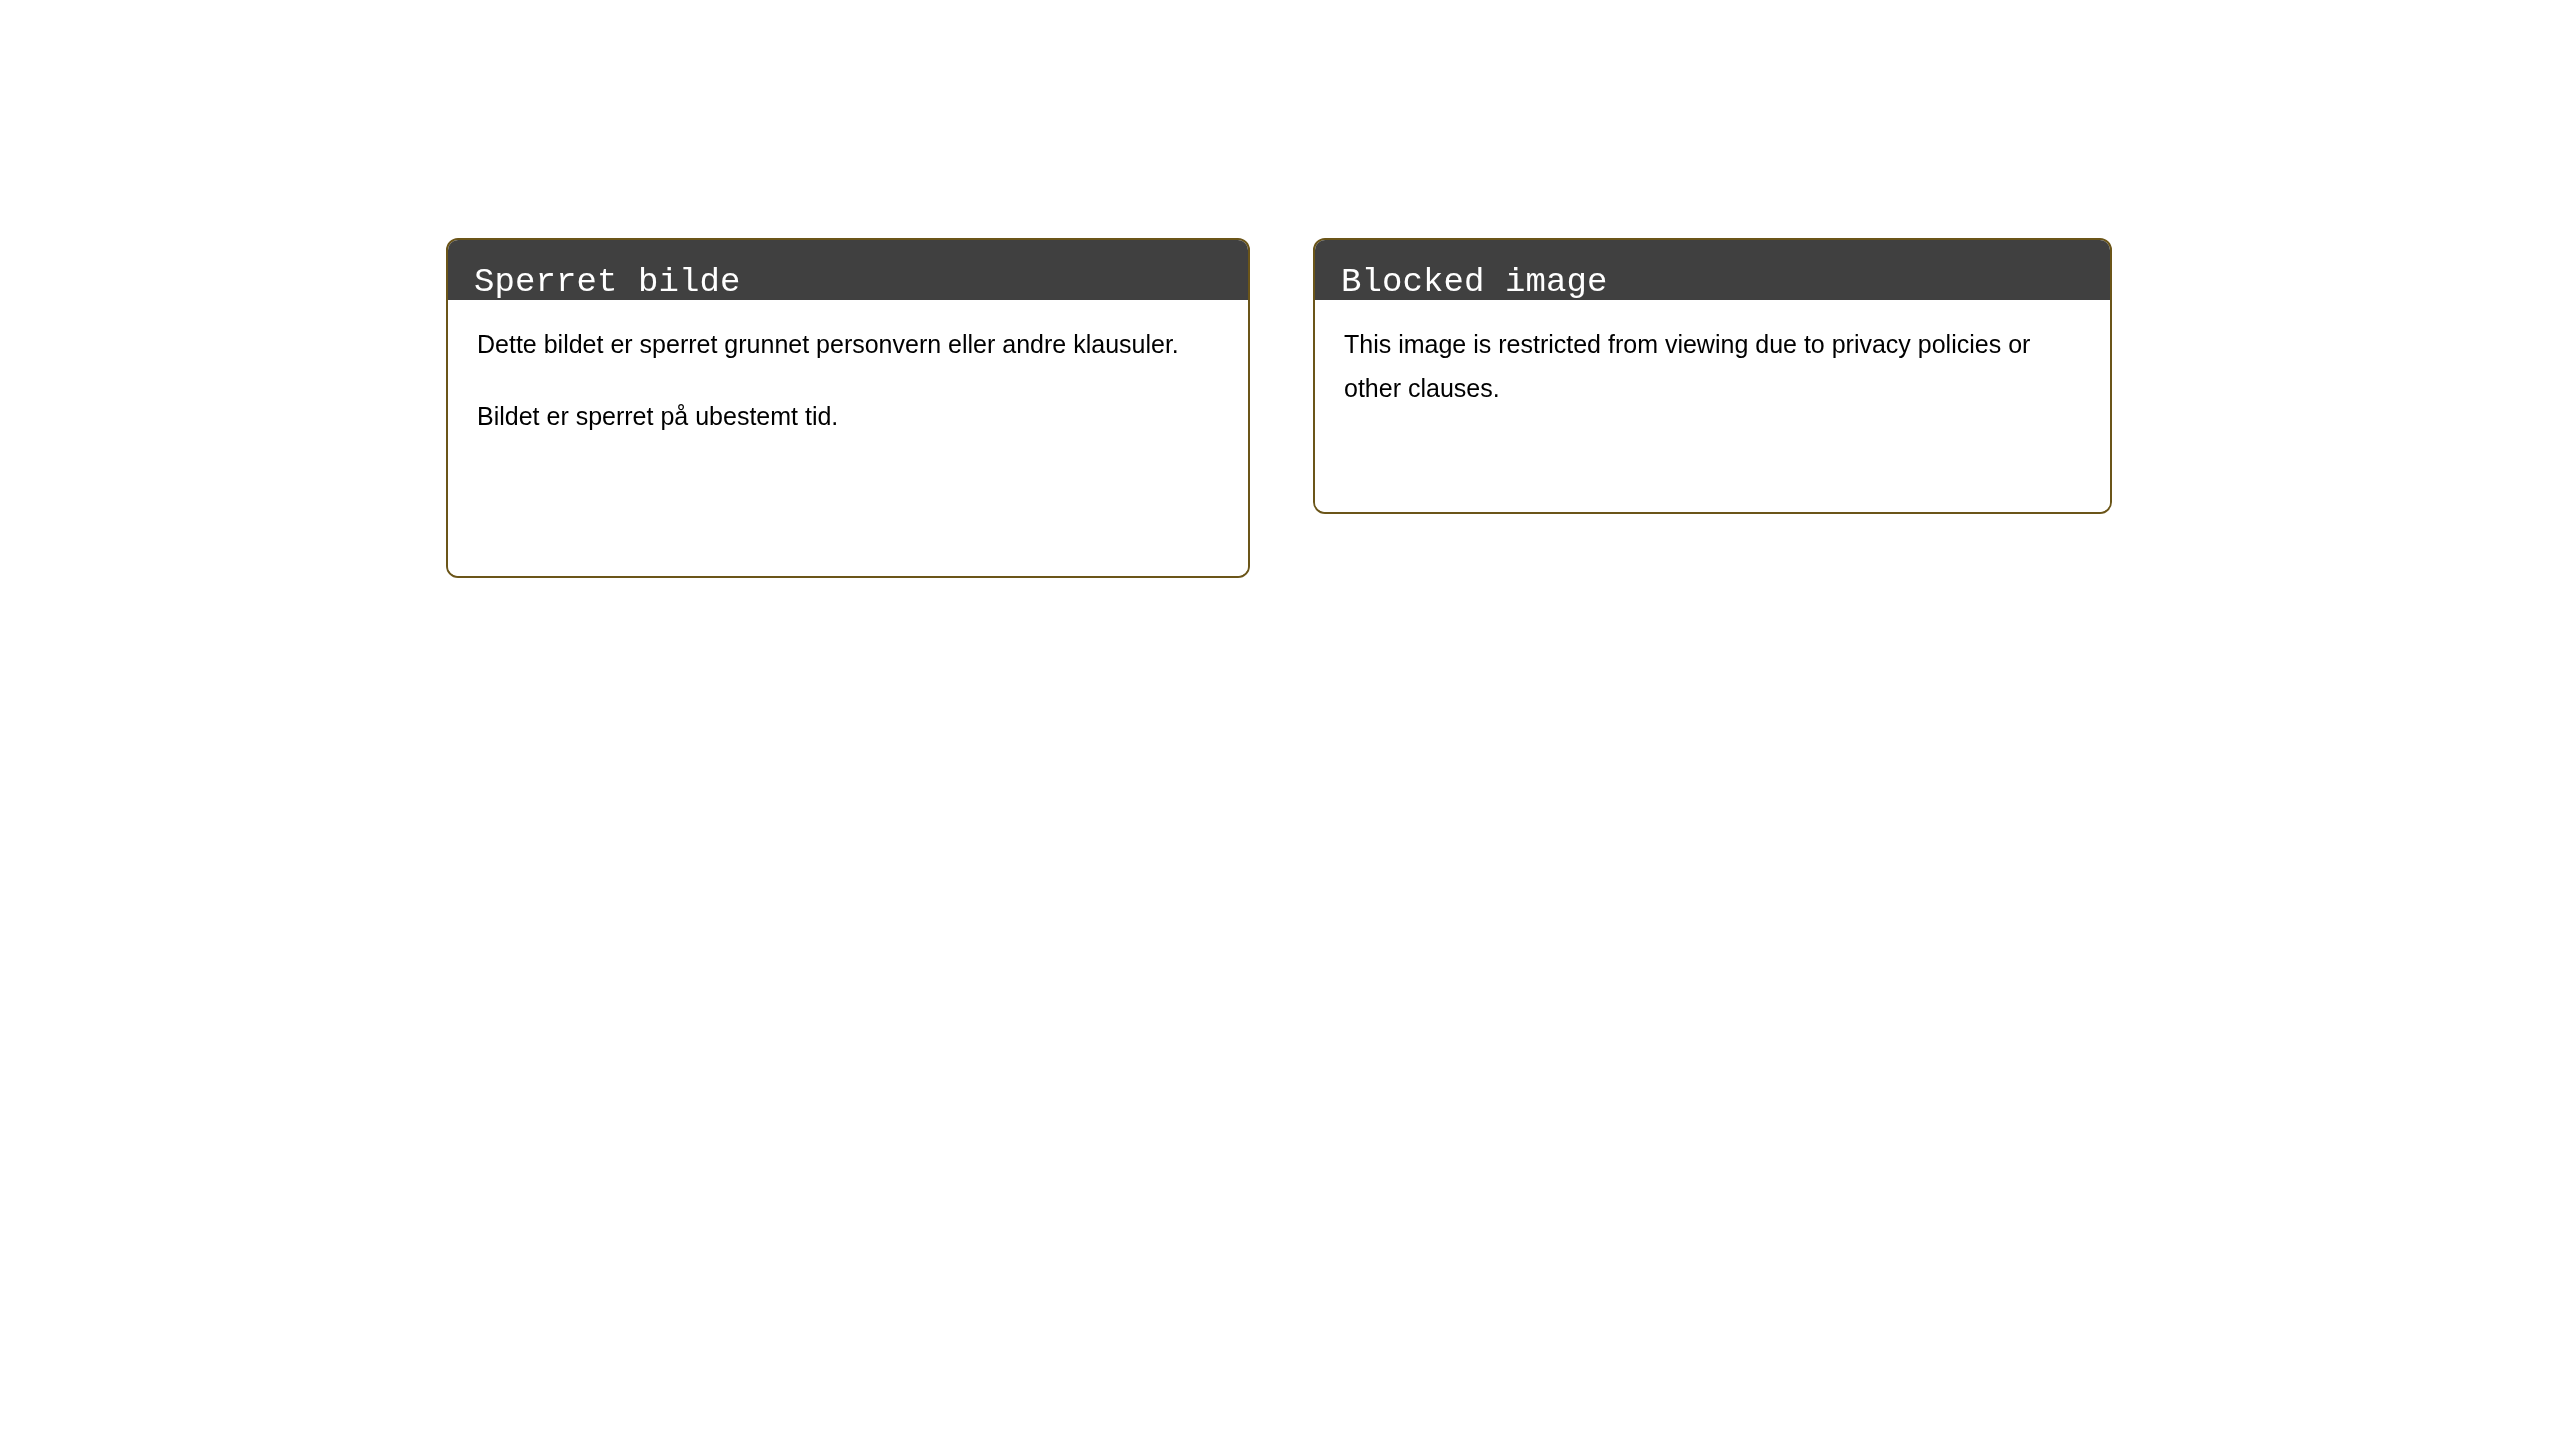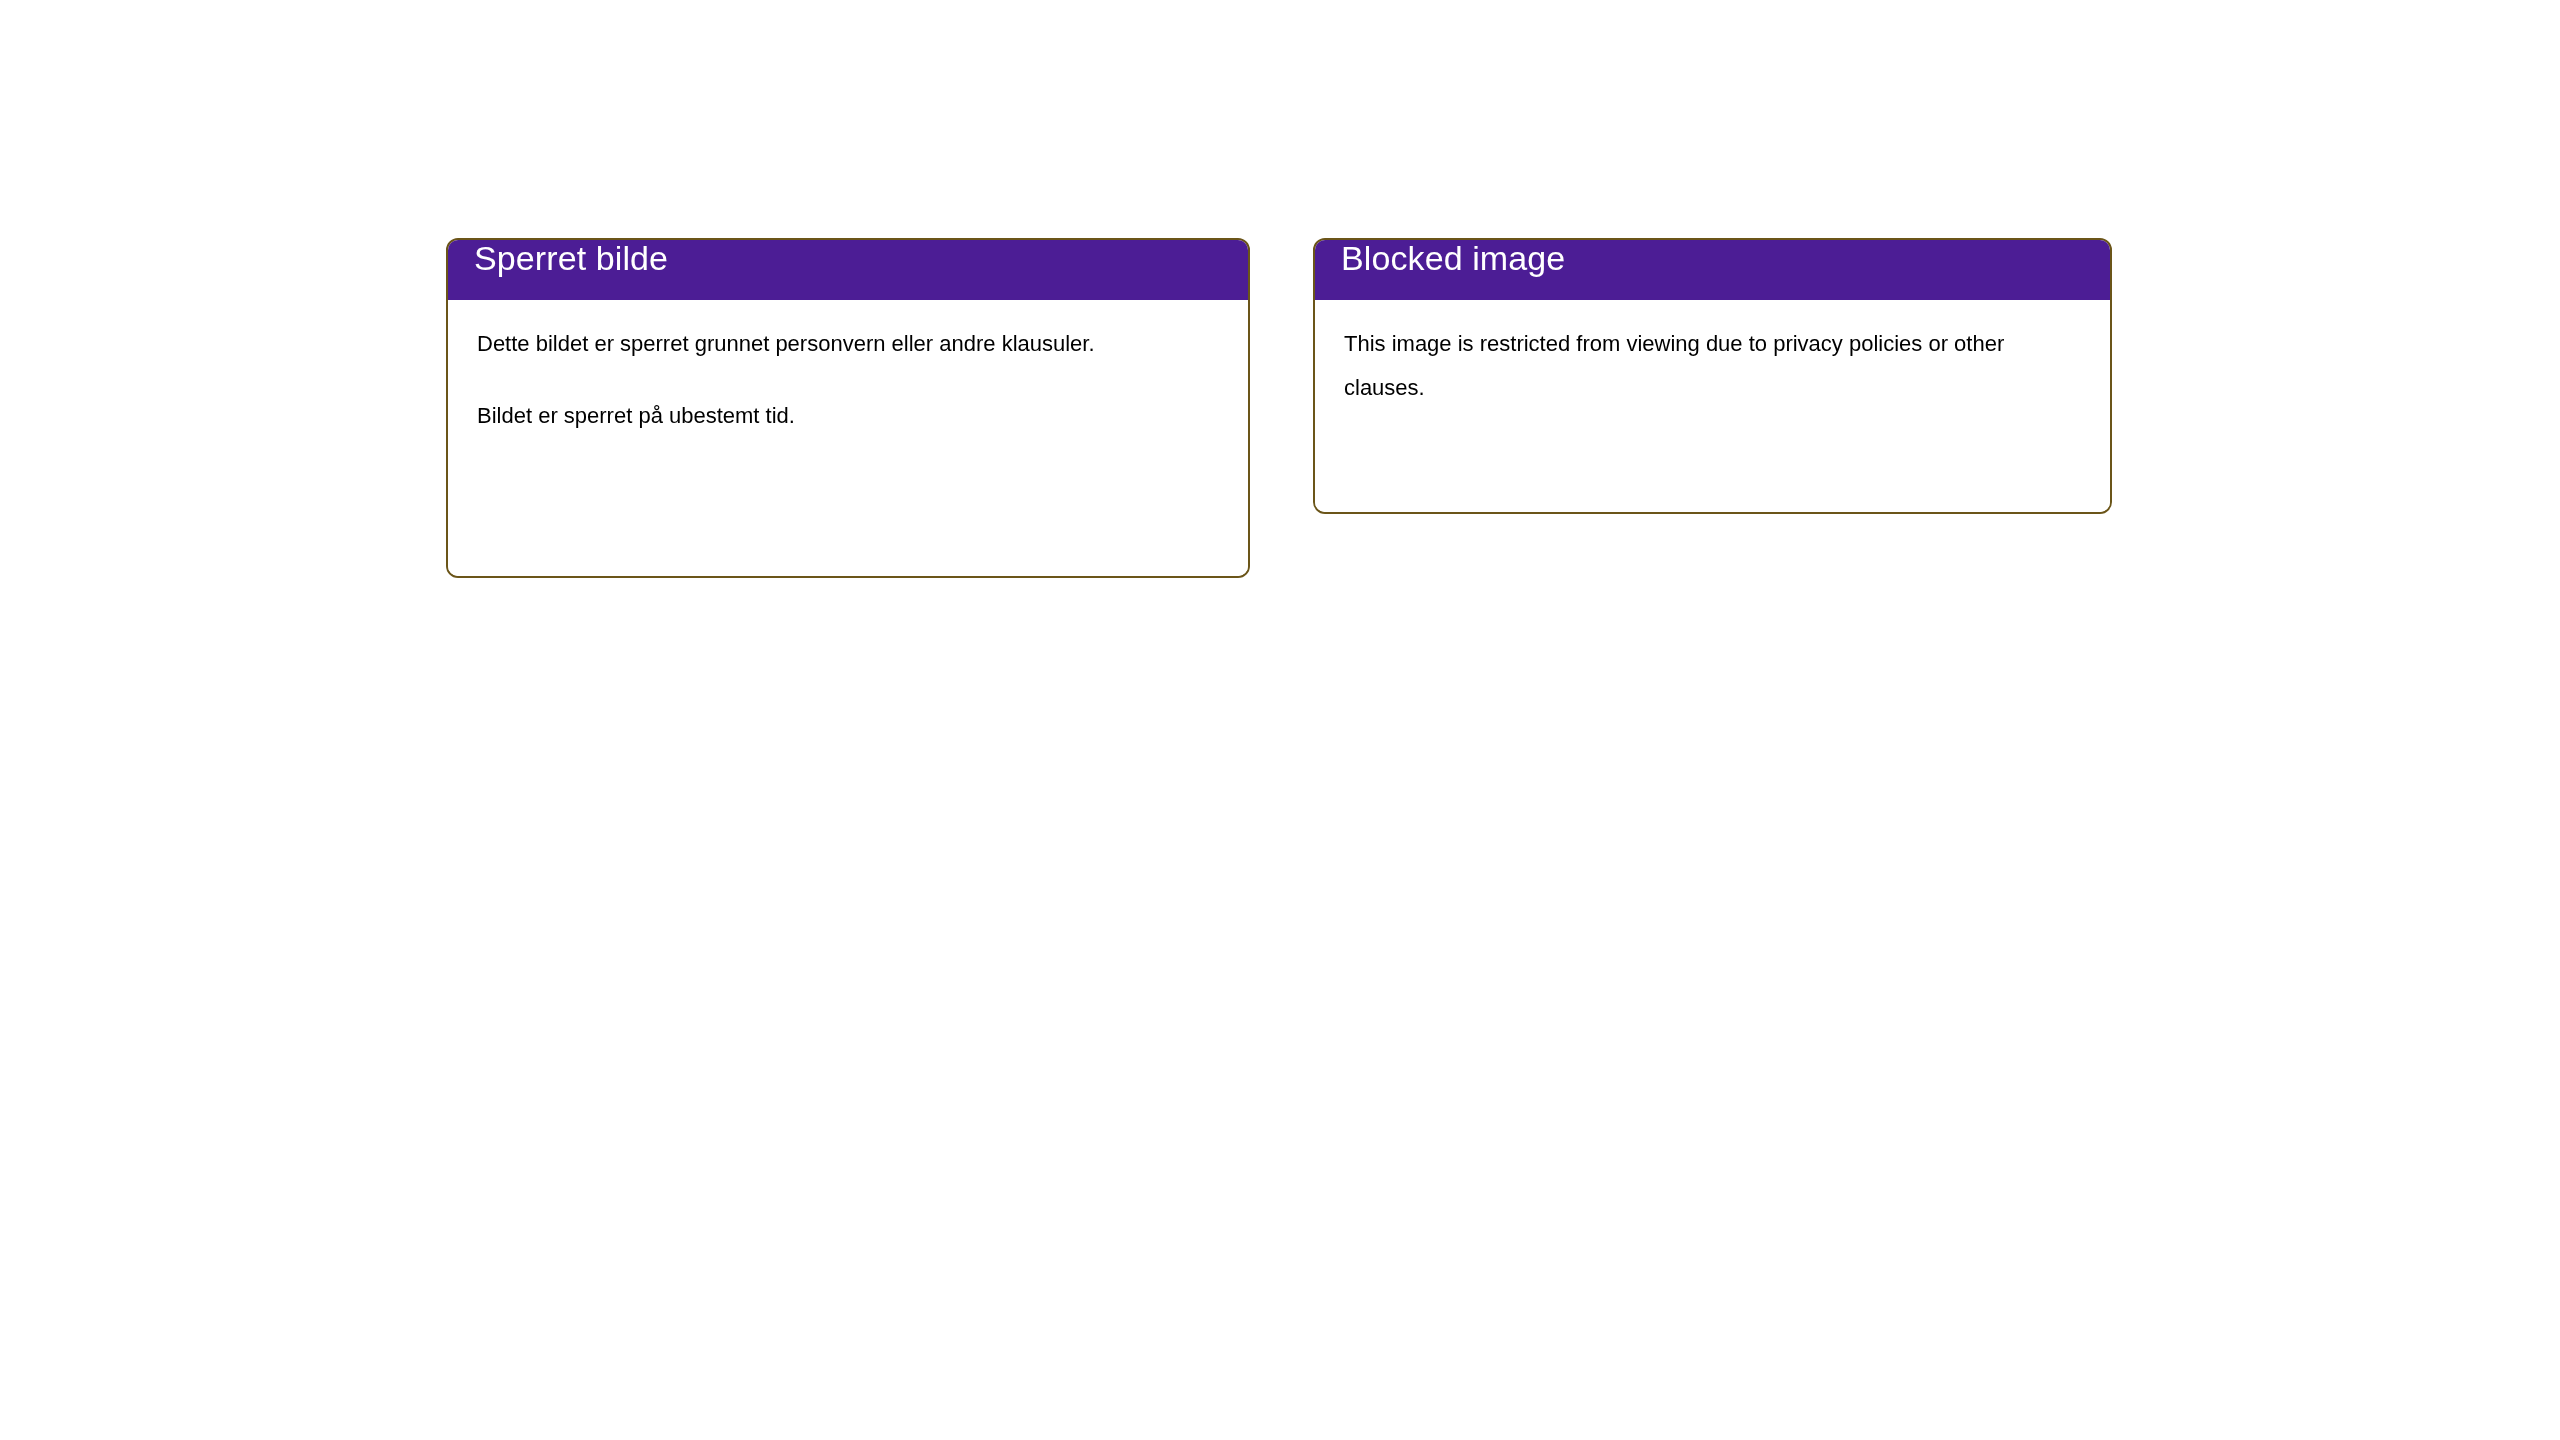--- a/index.html
+++ b/index.html
@@ -45,48 +45,49 @@
     width: 804px;
     height: 340px;
   }
 
   .notice-panel.panel-en {
     width: 799px;
     height: 276px;
   }
 
   .panel-header {
-    background: #4c1d95;
+    background: #404040;
     height: 60px;
     flex: 0 0 60px;
     display: flex;
-    align-items: flex-end;
+    align-items: flex-start;
     padding: 0 0 0 26px;
     box-sizing: border-box;
+    font-family: Liberation Mono, monospace;
   }
 
   .panel-title {
     color: #ffffff;
     font-size: 34px;
     line-height: 38px;
     font-weight: 400;
     letter-spacing: 0.1px;
     white-space: nowrap;
   }
 
   .panel-body {
     flex: 1 1 auto;
     background: #ffffff;
     padding: 22px 26px 0 29px;
     box-sizing: border-box;
   }
 
   .panel-paragraph {
     color: #000000;
-    font-size: 22px;
+    font-size: 25px;
     line-height: 44px;
     font-weight: 400;
     margin: 0;
   }
 
   .panel-paragraph + .panel-paragraph {
     margin-top: 28px;
   }
 </style>
 </head>

